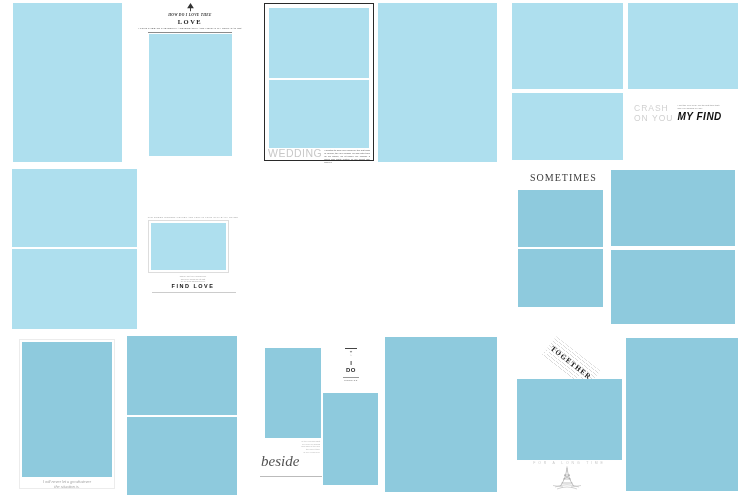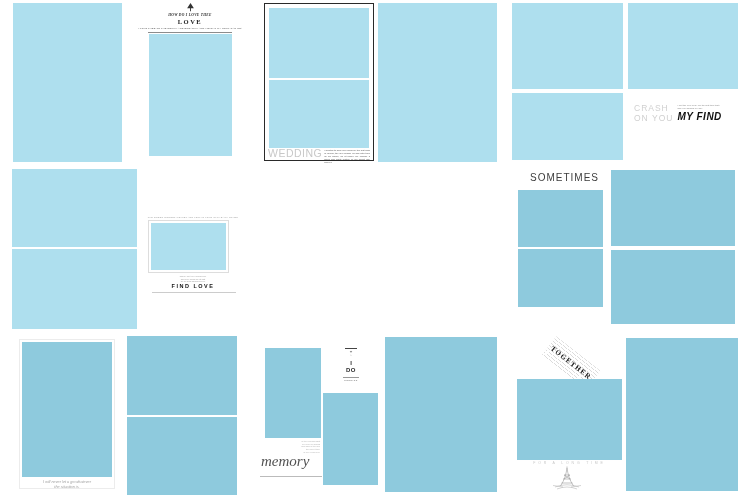--- a/index.html
+++ b/index.html
@@ -56,21 +56,21 @@
 
   
   #t-freelove { left:250px; top:165px; width:255px; height:170px; }
   #t-freelove .ftitle { position:absolute; left:37px; top:7px; font-size:9px; letter-spacing:2.5px; color:#c9c9c9; white-space:nowrap; }
   #t-freelove .fnote { position:absolute; left:128px; top:12px; width:120px; font-size:2.6px; letter-spacing:.5px; color:#b3c6ce; white-space:nowrap; overflow:hidden; }
   #t-freelove .bl { left:24px; top:19px; width:99px; height:141px; border-radius:14px 1px 1px 14px / 50px 1px 1px 50px; }
   #t-freelove .br { left:127px; top:19px; width:105px; height:141px; border-radius:1px 14px 14px 1px / 1px 50px 50px 1px; }
 
   
   #t-sometimes { left:505px; top:165px; width:245px; height:170px; }
-  #t-sometimes .stitle { position:absolute; left:25px; top:7px; font-family:Liberation Sans, sans-serif; font-size:10px; letter-spacing:1px; color:#3d3d3d; }
+  #t-sometimes .stitle { position:absolute; left:25px; top:7px; font-family:Liberation Serif, serif; font-size:10px; letter-spacing:1px; color:#3d3d3d; }
   #t-sometimes .l1 { left:13px; top:25px; width:85px; height:57px; }
   #t-sometimes .l2 { left:13px; top:84px; width:85px; height:58px; }
   #t-sometimes .r1 { left:106px; top:5px; width:124px; height:76px; }
   #t-sometimes .r2 { left:106px; top:85px; width:124px; height:74px; }
 
   
   #t-neverletgo { left:0; top:335px; width:250px; height:165px; }
   #t-neverletgo .frame { position:absolute; left:19px; top:4px; width:96px; height:150px; background:#fff; border:1px solid #ececec; }
   #t-neverletgo .frame .inner { position:absolute; left:2px; top:2px; width:90px; height:135px; }
   #t-neverletgo .cap { position:absolute; left:0; top:140px; width:94px; text-align:center; font-style:italic; font-size:3.8px; line-height:4.6px; color:#a0a0a0; }
@@ -202,21 +202,21 @@
       <div class="small">WEDDING</div>
     </div>
     <div class="box dark b2"></div>
     <div class="notes">
       <div>in the morning light</div>
       <div>we hold our hands</div>
       <div>and walk in the sun</div>
       <div>the sweet time</div>
       <div>of our young love</div>
     </div>
-    <div class="mtitle">memory</div>
+    <div class="mtitle">beside</div>
     <div class="mrule"></div>
     <div class="box dark box-r"></div>
   </div>
 
   <div class="tpl" id="t-together">
     <div class="rot">
       <span>TOGETHER</span>
     </div>
     <div class="box dark bl"></div>
     <div class="sub">FOR A LONG TIME</div>

